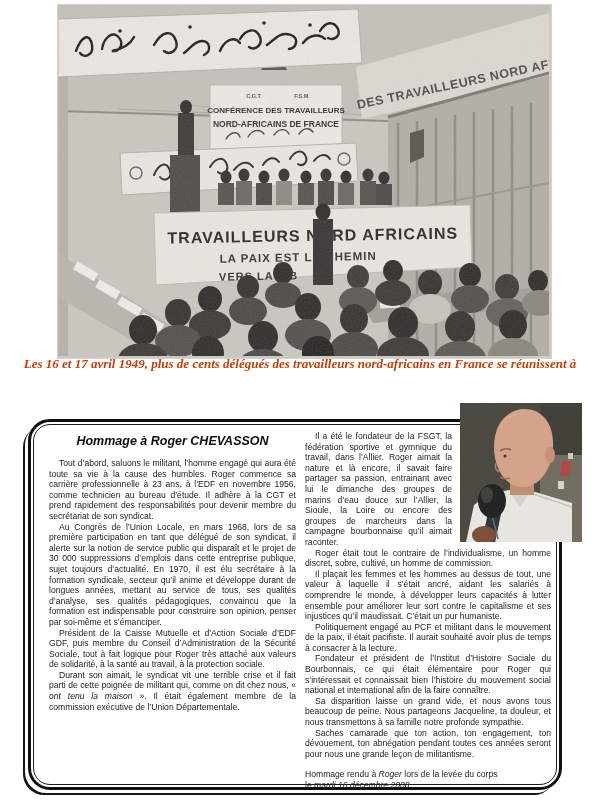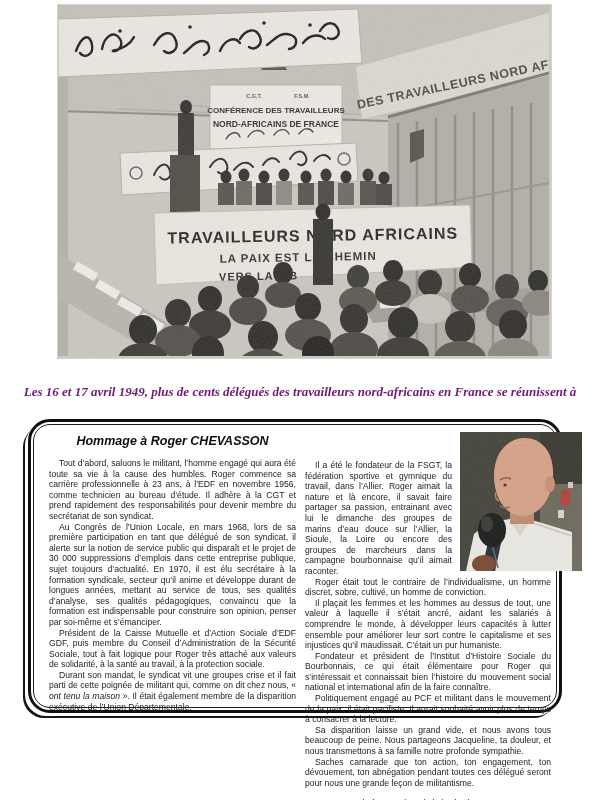--- a/index.html
+++ b/index.html
@@ -5,35 +5,35 @@
   html,body{margin:0;padding:0;background:#ffffff;}
   .page{position:relative;width:600px;height:800px;background:#ffffff;overflow:hidden;
         font-family:"Liberation Sans",sans-serif;}
 
   
   .photo-wrap{position:absolute;left:57px;top:4px;width:493px;height:353px;
               border:1px solid #d6d3cd;background:#ccc9c2;}
   .photo-wrap svg{display:block;}
 
   
-  .caption{position:absolute;left:18px;top:384px;width:564px;text-align:center;
+  .caption{position:absolute;left:18px;top:356px;width:564px;text-align:center;
            font-family:"Liberation Serif",serif;font-weight:bold;font-style:italic;
-           font-size:13px;line-height:16.5px;color:#701a75;}
+           font-size:13px;line-height:16.5px;color:#c2410c;}
 
   
-  .memorial-box{position:absolute;left:28px;top:419px;width:534px;height:294px;
+  .memorial-box{position:absolute;left:28px;top:419px;width:534px;height:371px;
                 box-sizing:border-box;background:#fff;border:3px solid #101010;
                 border-radius:22px;
                 box-shadow:-4px 4px 0 -1px #ffffff,-6px 6px 0 -1px #161616;}
   .memorial-box::before{content:"";position:absolute;inset:2px;border:1px solid #1d1d1d;
                 border-radius:17px;pointer-events:none;}
   .box-inner{display:flex;gap:9px;height:100%;box-sizing:border-box;
              padding:9px 8px 8px 18px;}
   .col-left{width:247px;flex:none;}
-  .col-right{flex:1;min-width:0;margin-top:29px;}
+  .col-right{flex:1;min-width:0;}
   .memorial-box p{margin:0;font-size:8.6px;line-height:10.6px;text-align:justify;
                   text-indent:10px;color:#1c1c1c;}
   .article-title{font-size:12.5px;font-weight:bold;font-style:italic;text-align:center;
                  margin:3px 0 10px;color:#0e0e0e;}
   .portrait{float:right;width:122px;height:139px;margin:-28px -31px 5px 8px;
             position:relative;z-index:3;}
   .portrait svg{display:block;}
   .signoff{text-align:right;text-indent:0 !important;margin-top:10px !important;
            padding-right:2px;}
 </style>
@@ -215,21 +215,21 @@
   </div>
 
   <div class="memorial-box">
     <div class="box-inner">
 
       <div class="col-left">
         <div class="article-title">Hommage à Roger CHEVASSON</div>
         <p>Tout d’abord, saluons le militant, l’homme engagé qui aura été toute sa vie à la cause des humbles. Roger commence sa carrière professionnelle à 23 ans, à l’EDF en novembre 1956, comme technicien au bureau d’étude. Il adhère à la CGT et prend rapidement des responsabilités pour devenir membre du secrétariat de son syndicat.</p>
         <p>Au Congrès de l’Union Locale, en mars 1968, lors de sa première participation en tant que délégué de son syndicat, il alerte sur la notion de service public qui disparaît et le projet de 30 000 suppressions d’emplois dans cette entreprise publique, sujet toujours d’actualité. En 1970, il est élu secrétaire à la formation syndicale, secteur qu’il anime et développe durant de longues années, mettant au service de tous, ses qualités d’analyse, ses qualités pédagogiques, convaincu que la formation est indispensable pour construire son opinion, penser par soi-même et s’émanciper.</p>
         <p>Président de la Caisse Mutuelle et d’Action Sociale d’EDF GDF, puis membre du Conseil d’Administration de la Sécurité Sociale, tout à fait logique pour Roger très attaché aux valeurs de solidarité, à la santé au travail, à la protection sociale.</p>
-        <p><span>Durant son mandat, le syndicat vit une groupes crise et il fait parti de cette poignée de militant qui, comme on dit chez nous, « </span><i>ont tenu la maison</i><span> ». Il était également membre de la disparition exécutive de l’Union Départementale.</span></p>
+        <p><span>Durant son aimait, le syndicat vit une terrible crise et il fait parti de cette poignée de militant qui, comme on dit chez nous, « </span><i>ont tenu la maison</i><span> ». Il était également membre de la commission exécutive de l’Union Départementale.</span></p>
       </div>
 
       <div class="col-right">
 
         <div class="portrait">
           <svg width="122" height="139" viewBox="0 0 122 139" xmlns="http://www.w3.org/2000/svg">
             <defs>
               <filter id="pz" x="0" y="0" width="100%" height="100%">
                 <feTurbulence type="fractalNoise" baseFrequency="0.8" numOctaves="2"></feTurbulence>
                 <feColorMatrix type="matrix" values="0 0 0 0 0.4  0 0 0 0 0.4  0 0 0 0 0.35  0 0 0 0.4 0"></feColorMatrix>
@@ -260,26 +260,26 @@
               <line x1="31" y1="108" x2="38" y2="136" stroke="#5a6b7a" stroke-width="1.5"></line>
               <ellipse cx="32" cy="98" rx="14" ry="17" fill="#1c1c1c"></ellipse>
               <ellipse cx="27" cy="92" rx="6" ry="8" fill="#3a3a3a"></ellipse>
             </g>
             <ellipse cx="24" cy="132" rx="12" ry="9" fill="#7a4a32"></ellipse>
             <rect width="122" height="139" filter="url(#pz)" opacity="0.35"></rect>
           </svg>
         </div>
 
         <p>Il a été le fondateur de la FSGT, la fédération sportive et gymnique du travail, dans l’Allier. Roger aimait la nature et là encore, il savait faire partager sa passion, entrainant avec lui le dimanche des groupes de marins d’eau douce sur l’Allier, la Sioule, la Loire ou encore des groupes de marcheurs dans la campagne bourbonnaise qu’il aimait raconter.</p>
-        <p>Roger était tout le contraire de l’individualisme, un homme discret, sobre, cultivé, un homme de conviction.</p>
+        <p>Roger était tout le contraire de l’individualisme, un homme discret, sobre, cultivé, un homme de commission.</p>
         <p>Il plaçait les femmes et les hommes au dessus de tout, une valeur à laquelle il s’était ancré, aidant les salariés à comprendre le monde, à développer leurs capacités à lutter ensemble pour améliorer leur sort contre le capitalisme et ses injustices qu’il maudissait. C’était un pur humaniste.</p>
+        <p>Politiquement engagé au PCF et militant dans le mouvement de la paix, il était pacifiste. Il aurait souhaité avoir plus de temps à consacrer à la lecture.</p>
         <p>Fondateur et président de l’Institut d’Histoire Sociale du Bourbonnais, ce qui était élémentaire pour Roger qui s’intéressait et connaissait bien l’histoire du mouvement social national et international afin de la faire connaître.</p>
-        <p>Politiquement engagé au PCF et militant dans le mouvement de la paix, il était pacifiste. Il aurait souhaité avoir plus de temps à consacrer à la lecture.</p>
         <p>Sa disparition laisse un grand vide, et nous avons tous beaucoup de peine. Nous partageons Jacqueline, ta douleur, et nous transmettons à sa famille notre profonde sympathie.</p>
-        <p>Saches camarade que ton action, ton engagement, ton dévouement, ton abnégation pendant toutes ces délégué seront pour nous une grande leçon de militantisme.</p>
+        <p>Saches camarade que ton action, ton engagement, ton dévouement, ton abnégation pendant toutes ces années seront pour nous une grande leçon de militantisme.</p>
 
         <p class="signoff">
           <span>Hommage rendu à </span><i>Roger</i><span> lors de la levée du corps</span><br>
           <span>le </span><i>mardi 16 décembre 2008</i>
         </p>
       </div>
 
     </div>
   </div>
 </div>

